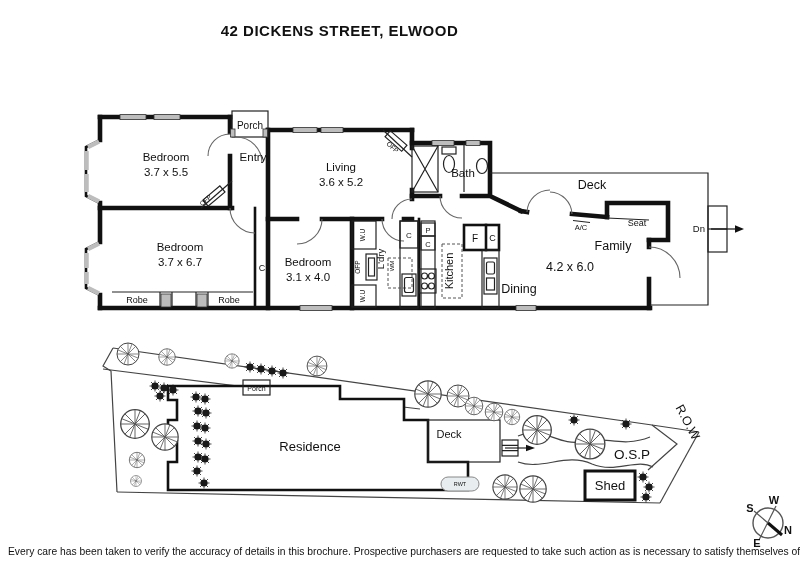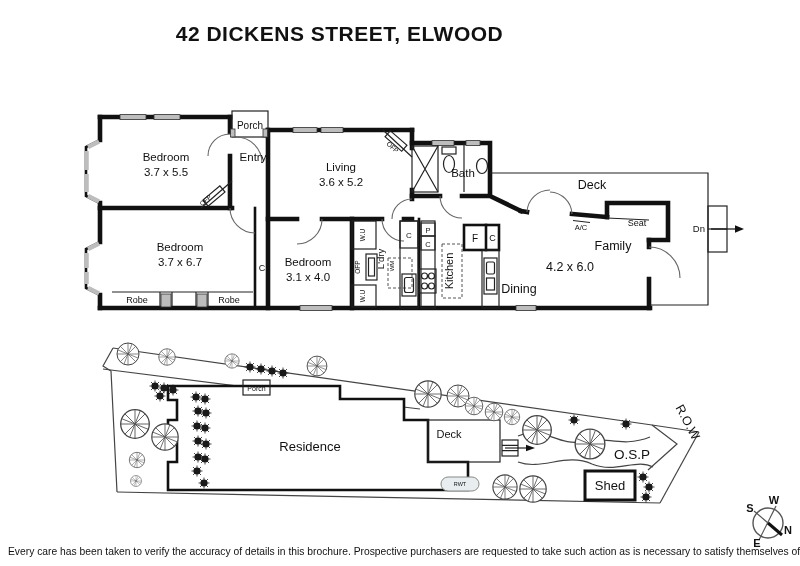--- a/index.html
+++ b/index.html
@@ -1,17 +1,17 @@
 <!DOCTYPE html>
 <html><head>
 <meta charset="utf-8">
 <style>
   html,body{margin:0;padding:0;background:#fff;}
   body{width:800px;height:566px;position:relative;font-family:"Liberation Sans",sans-serif;overflow:hidden;}
-  .title{position:absolute;top:22px;left:0;width:679px;text-align:center;font-size:21px;font-weight:bold;color:#111;letter-spacing:.5px;}
+  .title{position:absolute;top:22px;left:0;width:679px;text-align:center;font-size:15px;font-weight:bold;color:#111;letter-spacing:.5px;}
   .disclaimer{position:absolute;top:546px;left:8px;width:790px;font-size:10.3px;color:#111;white-space:nowrap;}
   svg{position:absolute;top:0;left:0;}
   svg text{fill:#111;font-family:"Liberation Sans",sans-serif;}
   .w-thick{stroke:#111;stroke-width:4.6;fill:none;stroke-linecap:square;}
   .w-med{stroke:#111;stroke-width:2.6;fill:none;stroke-linecap:square;}
   .w-thin{stroke:#222;stroke-width:1.2;fill:none;}
   .w-dash{stroke:#555;stroke-width:1;fill:none;stroke-dasharray:3 2;}
   .door{stroke:#666;stroke-width:1.1;fill:none;}
   .win{fill:#bdbdbd;stroke:#333;stroke-width:.8;}
   .winline{stroke:#bdbdbd;stroke-width:4.5;fill:none;}

